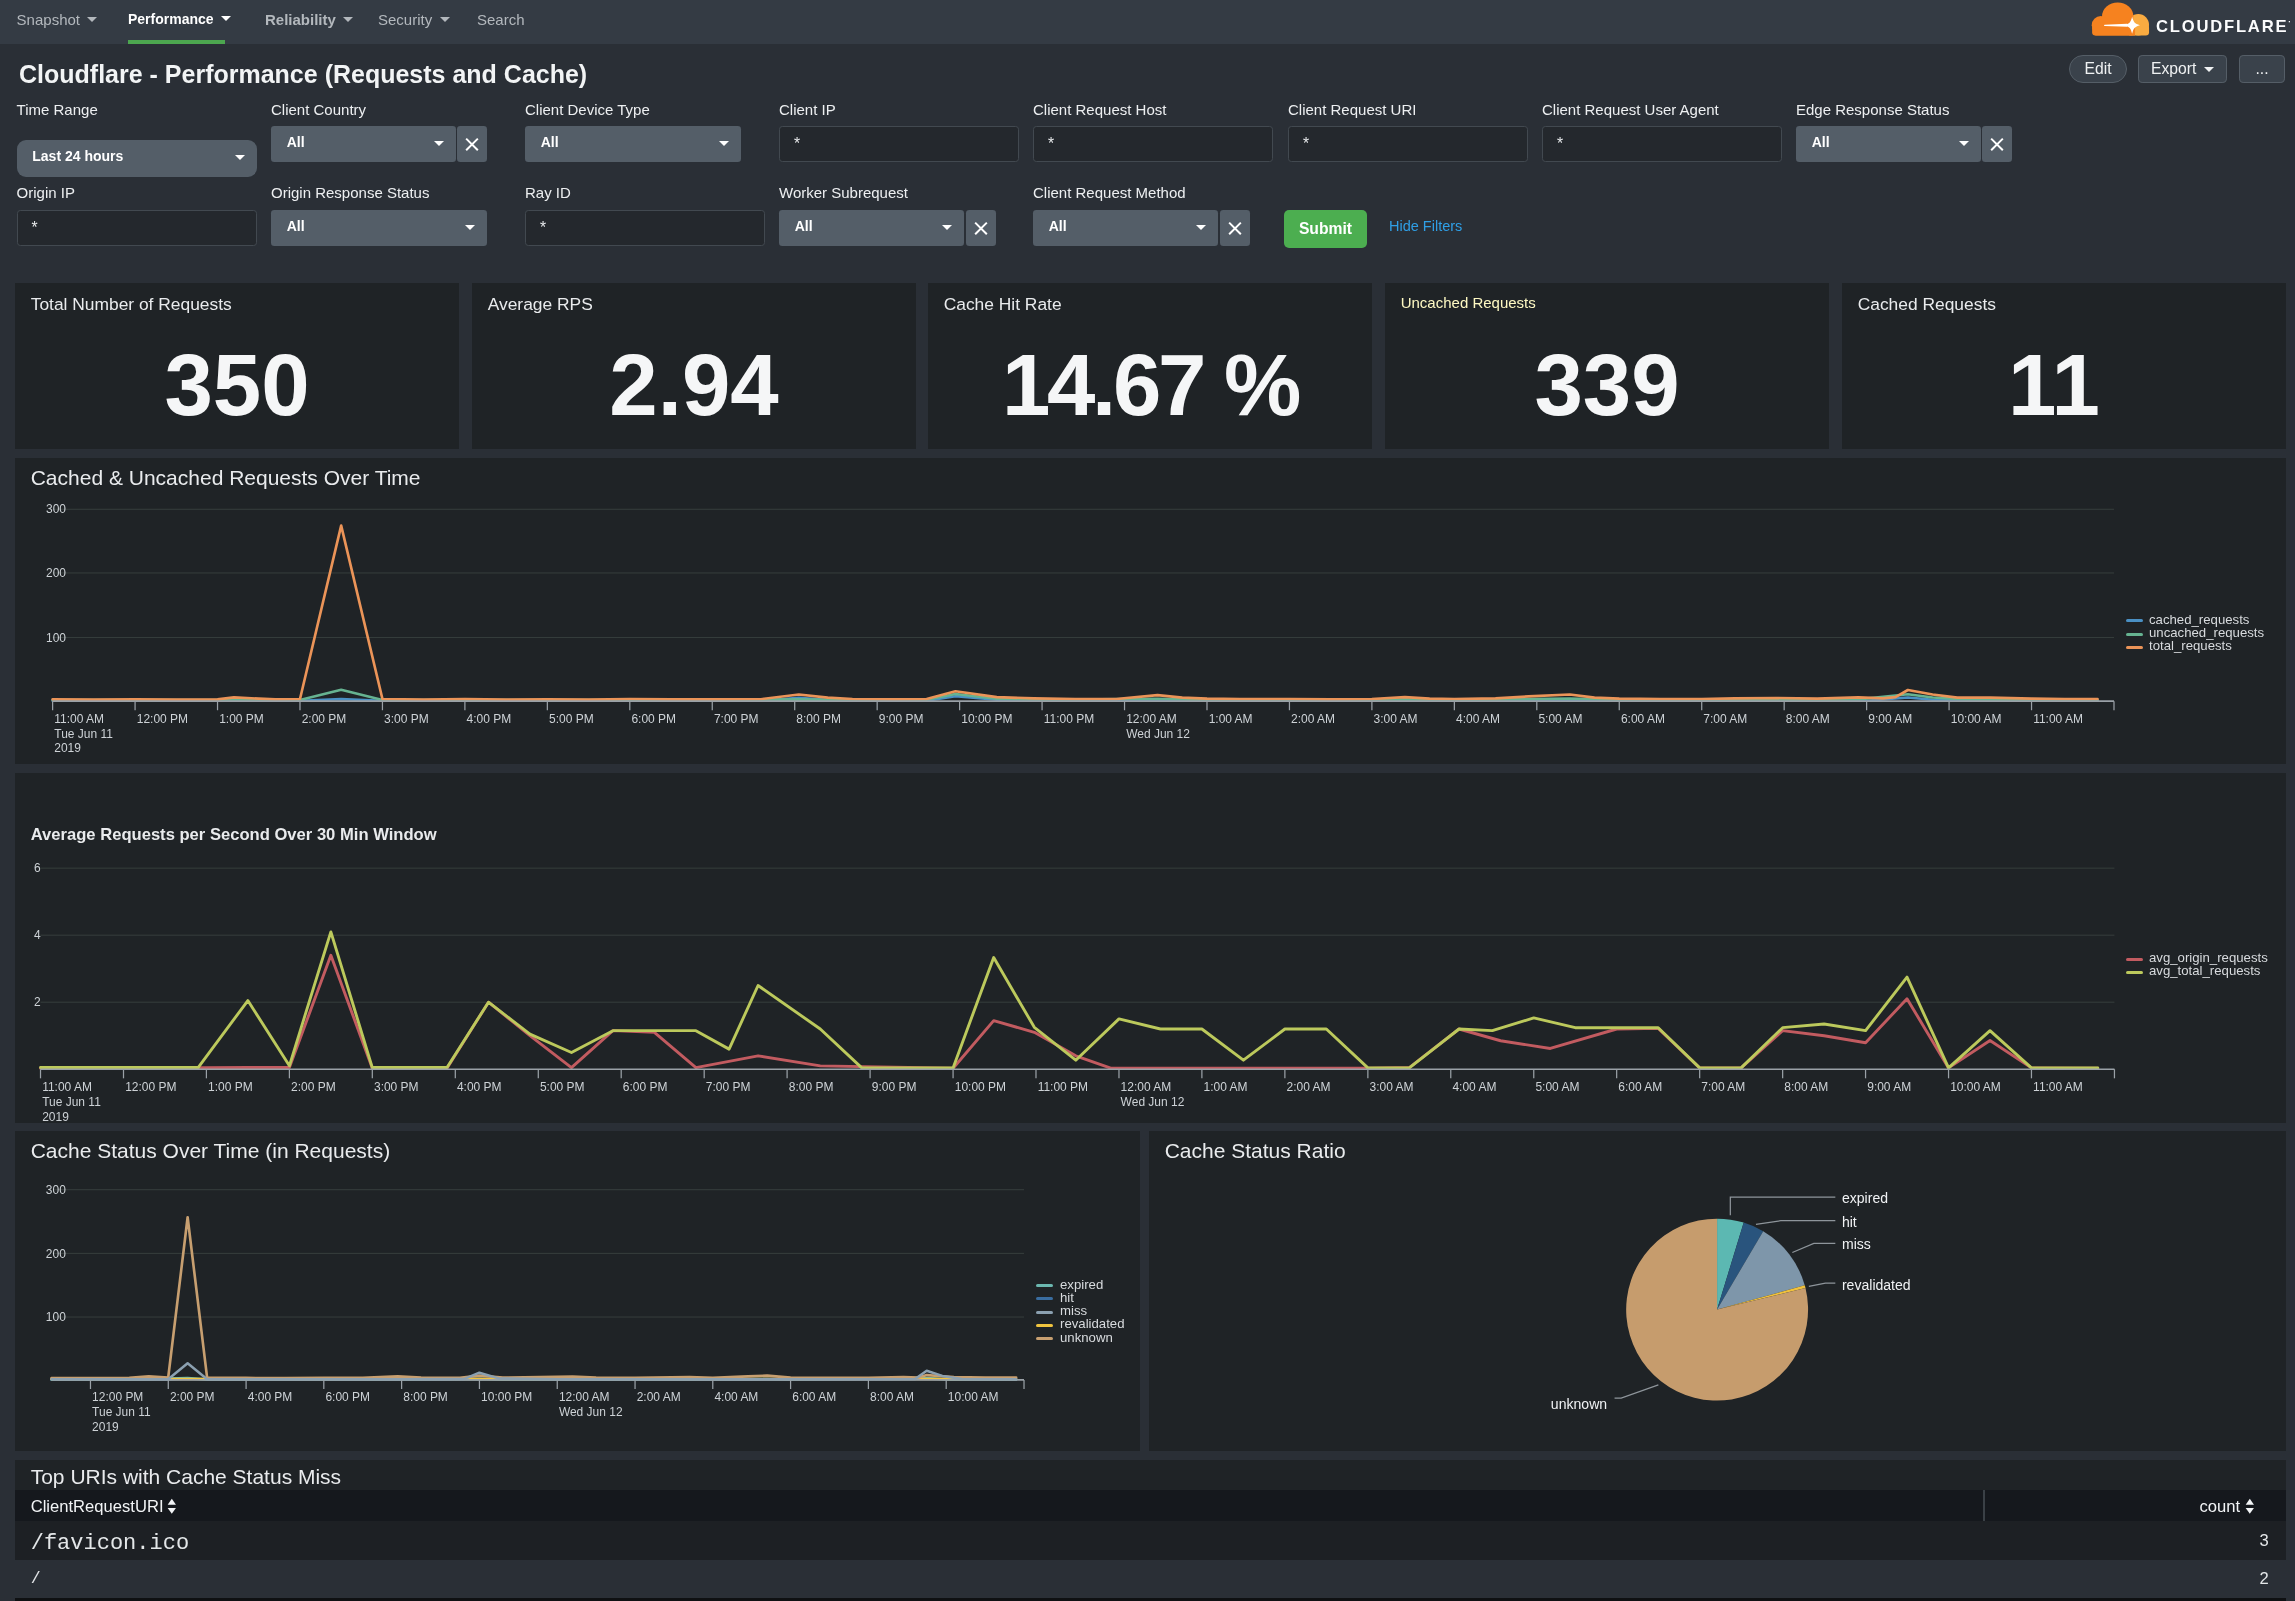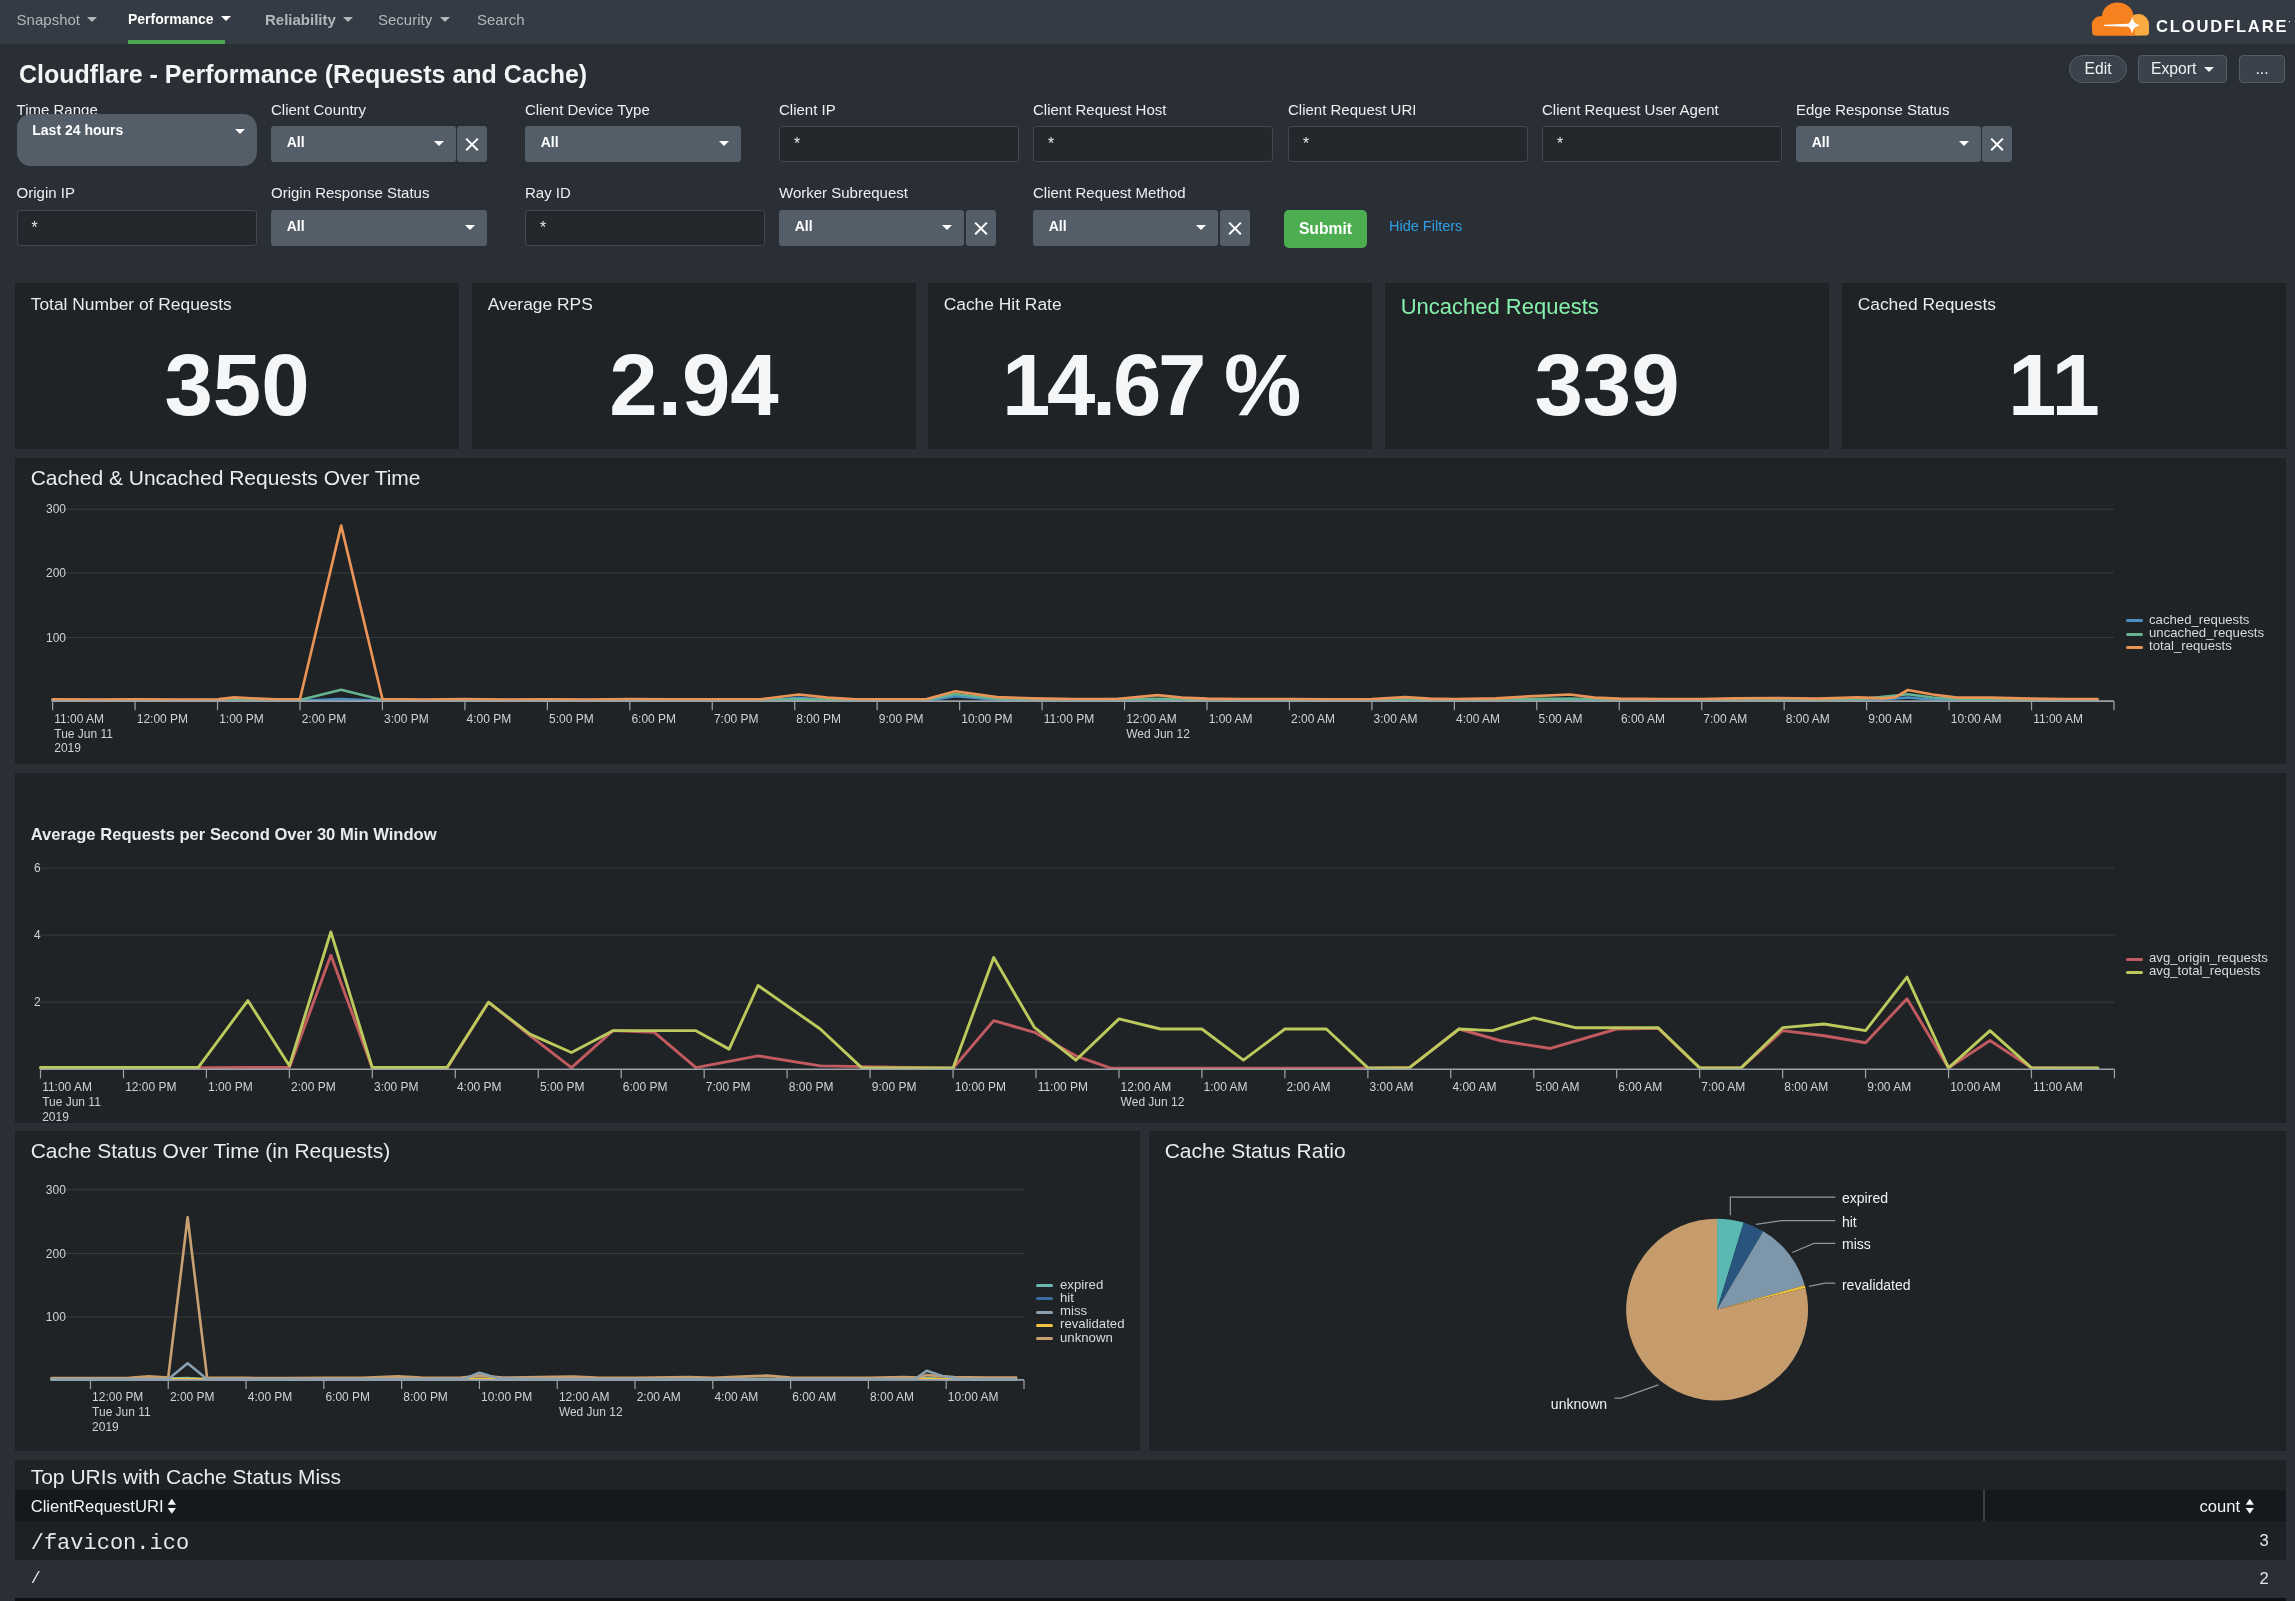--- a/index.html
+++ b/index.html
@@ -23,21 +23,21 @@
 <div style="position:absolute;left:2138px;top:55px;width:89px;height:28px;background:#3a424b;border:0.8px solid #555e67;border-radius:4.1px;box-sizing:border-box;text-align:center;line-height:26px;font-size:15.7px;color:#f0f2f3">Export <span style="display:inline-block;margin-left:3.3px;margin-bottom:1.7px;width:0;height:0;border-left:5px solid transparent;border-right:5px solid transparent;border-top:5.8px solid #f0f2f3"></span></div>
 <div style="position:absolute;left:2239px;top:55px;width:46px;height:28px;background:#3a424b;border:0.8px solid #555e67;border-radius:4.1px;box-sizing:border-box;text-align:center;line-height:26px;font-size:15.7px;color:#f0f2f3"><span style="display:inline-block;vertical-align:5px">...</span></div>
 <div style="position:absolute;left:16.6px;top:101px;font-size:15px;color:#edeff1;white-space:nowrap">Time Range</div>
 <div style="position:absolute;left:271px;top:101px;font-size:15px;color:#edeff1;white-space:nowrap">Client Country</div>
 <div style="position:absolute;left:525px;top:101px;font-size:15px;color:#edeff1;white-space:nowrap">Client Device Type</div>
 <div style="position:absolute;left:779px;top:101px;font-size:15px;color:#edeff1;white-space:nowrap">Client IP</div>
 <div style="position:absolute;left:1033px;top:101px;font-size:15px;color:#edeff1;white-space:nowrap">Client Request Host</div>
 <div style="position:absolute;left:1288px;top:101px;font-size:15px;color:#edeff1;white-space:nowrap">Client Request URI</div>
 <div style="position:absolute;left:1542px;top:101px;font-size:15px;color:#edeff1;white-space:nowrap">Client Request User Agent</div>
 <div style="position:absolute;left:1796px;top:101px;font-size:15px;color:#edeff1;white-space:nowrap">Edge Response Status</div>
-<div style="position:absolute;left:16.6px;top:114px;width:240px;height:52px;background:#545e68;border-radius:14px">
+<div style="position:absolute;left:16.6px;top:140px;width:240px;height:37px;background:#545e68;border-radius:9px">
     <span style="position:absolute;left:15.7px;top:7.5px;font-size:14px;color:#fff;font-weight:bold">Last 24 hours</span>
     <span style="position:absolute;right:11.6px;top:15px;width:0;height:0;border-left:5px solid transparent;border-right:5px solid transparent;border-top:5.8px solid #fff"></span>
   </div>
 <div style="position:absolute;left:271px;top:126px;width:185px;height:36px;background:#545e68;border-radius:3.3px">
     <span style="position:absolute;left:15.7px;top:7.5px;font-size:14px;color:#fff;font-weight:bold">All</span>
     <span style="position:absolute;right:11.6px;top:15px;width:0;height:0;border-left:5px solid transparent;border-right:5px solid transparent;border-top:5.8px solid #fff"></span>
   </div>
 <div style="position:absolute;left:457px;top:126px;width:30px;height:36px;background:#545e68;border-radius:3.3px">
     <svg width="30" height="36" viewBox="0 0 36 43" style="position:absolute;left:0;top:0">
       <path d="M11 15 L25 29 M25 15 L11 29" stroke="#fff" stroke-width="2.4"></path>
@@ -109,21 +109,21 @@
   </div>
 <div class="panel" style="left:472px;top:283px;width:444px;height:166px">
     <div style="position:absolute;left:15.7px;top:10.8px;font-size:17.4px;color:#e9ebed;white-space:nowrap">Average RPS</div>
     <div style="position:absolute;left:0;top:58px;width:444px;height:87px;line-height:87px;text-align:center;font-size:87px;font-weight:bold;color:#f5f6f7">2.94</div>
   </div>
 <div class="panel" style="left:928px;top:283px;width:444px;height:166px">
     <div style="position:absolute;left:15.7px;top:10.8px;font-size:17.4px;color:#e9ebed;white-space:nowrap">Cache Hit Rate</div>
     <div style="position:absolute;left:0;top:58px;width:444px;height:87px;line-height:87px;text-align:center;font-size:87px;font-weight:bold;color:#f5f6f7;letter-spacing:-3.3px">14.67 %</div>
   </div>
 <div class="panel" style="left:1385px;top:283px;width:444px;height:166px">
-    <div style="position:absolute;left:15.7px;top:10.8px;font-size:22px;color:#86efac;white-space:nowrap">Uncached Requests</div>
+    <div style="position:absolute;left:15.7px;top:10.8px;font-size:15px;color:#fef9c3;white-space:nowrap">Uncached Requests</div>
     <div style="position:absolute;left:0;top:58px;width:444px;height:87px;line-height:87px;text-align:center;font-size:87px;font-weight:bold;color:#f5f6f7">339</div>
   </div>
 <div class="panel" style="left:1842px;top:283px;width:444px;height:166px">
     <div style="position:absolute;left:15.7px;top:10.8px;font-size:17.4px;color:#e9ebed;white-space:nowrap">Cached Requests</div>
     <div style="position:absolute;left:0;top:58px;width:424px;height:87px;line-height:87px;text-align:center;font-size:87px;font-weight:bold;color:#f5f6f7">11</div>
   </div>
 <div class="panel" style="left:15px;top:458px;width:2271px;height:306px">
     <div class="ptitle">Cached &amp; Uncached Requests Over Time</div>
     <svg width="2271" height="306" viewBox="0 0 2742 370" style="position:absolute;left:0;top:0">
       <line x1="43.5" y1="62.0" x2="2536.0" y2="62.0" stroke="#3b4441" stroke-width="1"></line>

